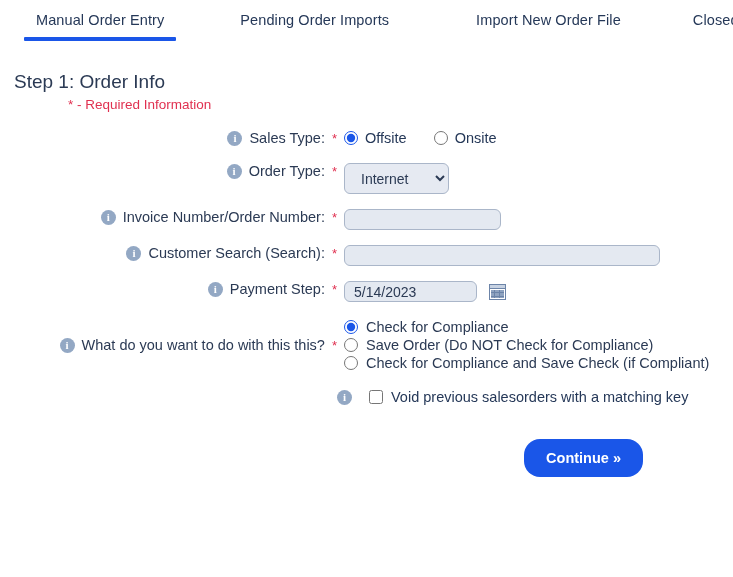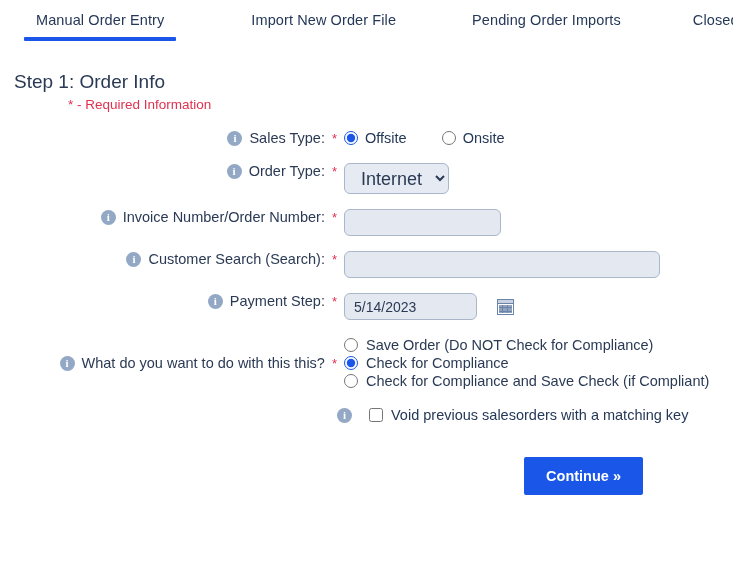--- a/index.html
+++ b/index.html
@@ -73,21 +73,21 @@
     display: flex;
     align-items: center;
     justify-content: flex-end;
     gap: 7px;
     white-space: nowrap;
   }
   .field-cell {
     display: flex;
     align-items: center;
     padding-left: 7px;
-    gap: 20px;
+    gap: 12px;
   }
   .req { color: #e03050; font-size: 13px; line-height: 1; }
 
   
   .info-icon {
     width: 15px; height: 15px;
     border-radius: 50%;
     background: #93a8c4;
     color: #ffffff;
     font-size: 11px;
@@ -108,32 +108,32 @@
   }
   input[type="radio"] { accent-color: #1a56e8; width: 14px; height: 14px; }
   input[type="checkbox"] { width: 14px; height: 14px; accent-color: #1a56e8; }
 
   select.order-type {
     width: 105px;
     height: 31px;
     background: #e6eaf2;
     border: 1px solid #aab6c9;
     border-radius: 6px;
-    font-size: 18px;
+    font-size: 14px;
     font-family: "Liberation Sans", sans-serif;
     color: #2b3a54;
     padding: 0 6px 0 12px;
     cursor: pointer;
   }
 
   input.text-field {
     background: #e4e9f1;
     border: 1px solid #aab6c9;
     border-radius: 6px;
-    height: 27px;
+    height: 21px;
     font-size: 14px;
     font-family: "Liberation Sans", sans-serif;
     color: #2b3a54;
     padding: 0 9px;
     outline: none;
   }
   .f-invoice { width: 157px; }
   .f-customer { width: 316px; }
   .f-date { width: 133px; background: #eef1f6; }
 
@@ -170,35 +170,35 @@
 
   .check-row { display: flex; align-items: center; gap: 8px; font-size: 14.5px; }
   .check-row .info-icon { margin-right: 9px; }
 
   
   .btn-row { display: flex; justify-content: flex-end; padding-right: 90px; margin-top: 34px; }
   .btn-continue {
     background: #1a56e8;
     color: #ffffff;
     border: none;
-    border-radius: 2px;
+    border-radius: 16px;
     font-size: 14.5px;
     font-weight: bold;
     font-family: "Liberation Sans", sans-serif;
     padding: 11px 22px;
     cursor: pointer;
   }
 </style>
 </head>
 <body>
 
 <div class="tabbar">
   <div class="tab tab-1 active">Manual Order Entry</div>
+  <div class="tab tab-3">Pending Order Imports</div>
   <div class="tab tab-2">Import New Order File</div>
-  <div class="tab tab-3">Pending Order Imports</div>
   <div class="tab tab-4">Closed Order Imports</div>
 </div>
 
 <div class="step-title">Step 1: Order Info</div>
 <div class="required-note">* - Required Information</div>
 
 <div class="form">
 
   <div class="row" style="margin-top:18px;">
     <div class="label-cell">
@@ -267,26 +267,26 @@
 
   <div class="row" style="margin-top:17px;">
     <div class="label-cell" style="align-self:center;">
       <span class="info-icon">i</span>
       <span>What do you want to do with this this?</span>
         <span class="req">*</span>
     </div>
     <div class="field-cell">
       <div class="radio-stack">
         <label class="radio-opt">
+          <input type="radio" name="orderaction" checked="" style="">
+          <span>Check for Compliance</span>
+        </label>
+        <label class="radio-opt">
           <input type="radio" name="orderaction" style="">
           <span>Save Order (Do NOT Check for Compliance)</span>
-        </label>
-        <label class="radio-opt">
-          <input type="radio" name="orderaction" checked="" style="">
-          <span>Check for Compliance</span>
         </label>
         <label class="radio-opt">
           <input type="radio" name="orderaction" style="">
           <span>Check for Compliance and Save Check (if Compliant)</span>
         </label>
       </div>
     </div>
   </div>
 
   <div class="row" style="margin-top:18px;">

